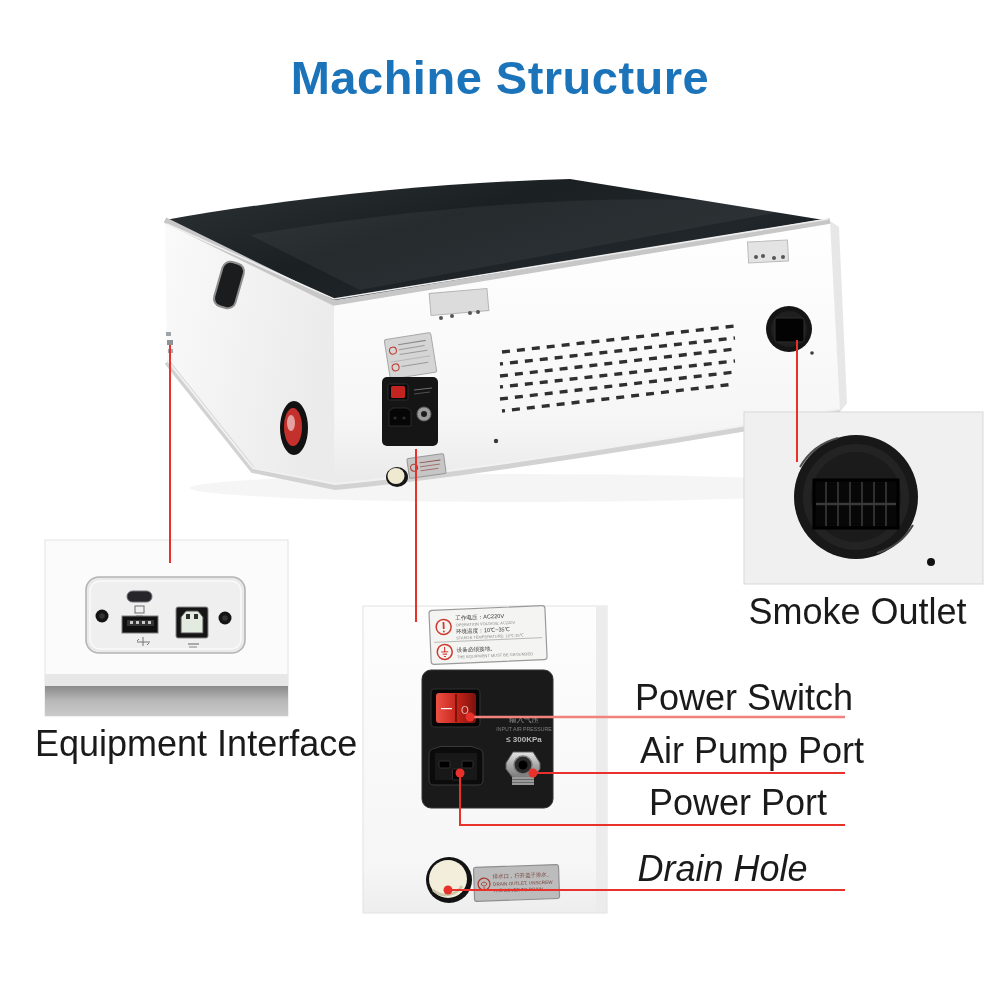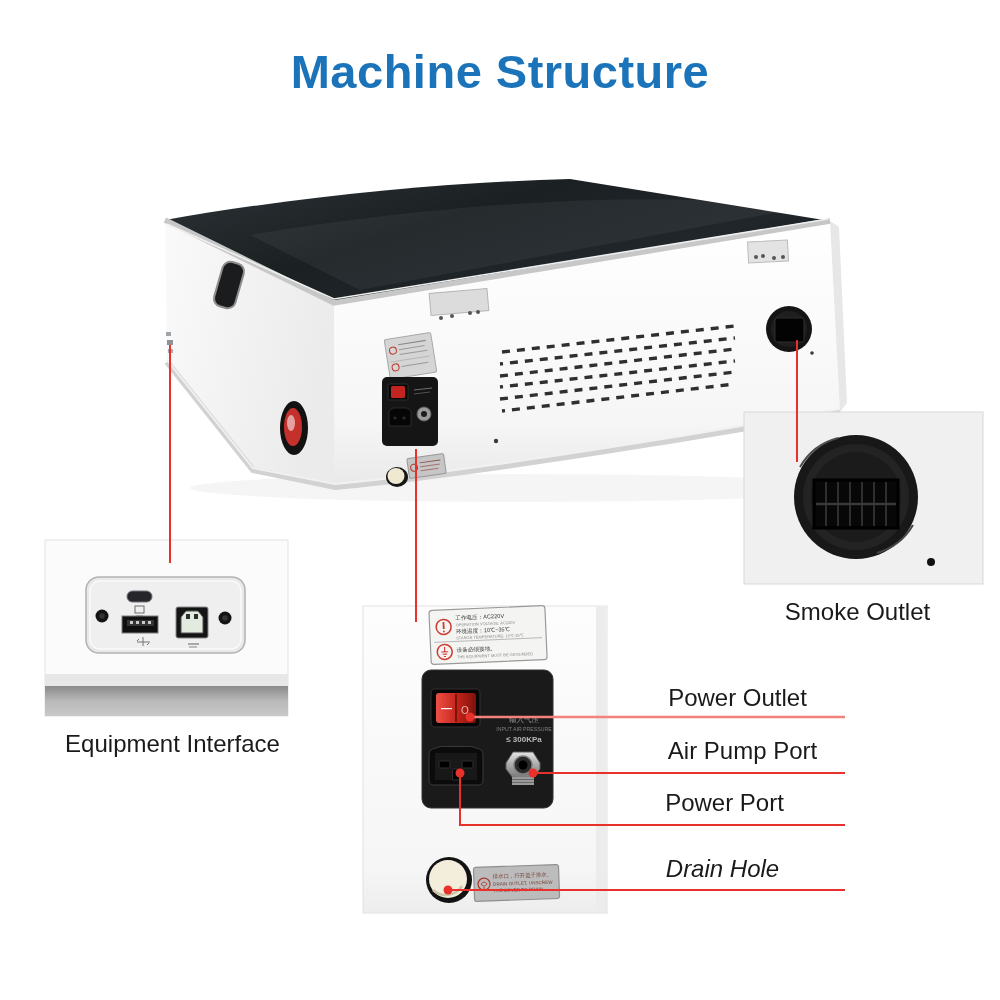--- a/index.html
+++ b/index.html
@@ -1,20 +1,20 @@
 <!DOCTYPE html>
 <html><head>
 <meta charset="utf-8">
 <style>
   html,body{margin:0;padding:0;background:#ffffff;}
   .stage{position:relative;width:1000px;height:1000px;background:#ffffff;overflow:hidden;
          font-family:"Liberation Sans",sans-serif;}
-  .page-title{position:absolute;left:0;right:0;top:40px;margin:4px;text-align:center;
+  .page-title{position:absolute;left:0;right:0;top:40px;margin:10px;text-align:center;
               font-size:47px;font-weight:bold;color:#1b73b9;letter-spacing:0.5px;}
-  .callout-label{position:absolute;font-size:24px;color:#1a1a1a;text-align:center;
+  .callout-label{position:absolute;font-size:36px;color:#1a1a1a;text-align:center;
                  line-height:30px;white-space:nowrap;}
   svg{position:absolute;left:0;top:0;}
 </style>
 </head>
 <body>
 
 <div class="stage">
 
 <svg width="1000" height="1000" viewBox="0 0 1000 1000">
   <defs>
@@ -272,17 +272,17 @@
     <circle cx="460" cy="773" r="4.5" fill="#e8312a"></circle>
     <line x1="448" y1="890" x2="845" y2="890" stroke="#e8312a" stroke-width="2"></line>
     <circle cx="448" cy="890" r="4.5" fill="#e8312a"></circle>
   </g>
 </svg>
 
   <h1 class="page-title">Machine Structure</h1>
 
   <div class="callout-label" style="left:35px;top:729px;width:275px;">Equipment Interface</div>
   <div class="callout-label" style="left:745px;top:597px;width:225px;">Smoke Outlet</div>
-  <div class="callout-label" style="left:635px;top:683px;width:205px;">Power Outlet</div>
+  <div class="callout-label" style="left:635px;top:683px;width:205px;">Power Switch</div>
   <div class="callout-label" style="left:640px;top:736px;width:205px;">Air Pump Port</div>
-  <div class="callout-label" style="left:622px;top:788px;width:205px;">Power Port</div>
+  <div class="callout-label" style="left:622px;top:788px;width:205px;text-align:right;">Power Port</div>
   <div class="callout-label" style="left:620px;top:854px;width:205px;font-style:italic;">Drain Hole</div>
 </div>
 
 </body></html>

